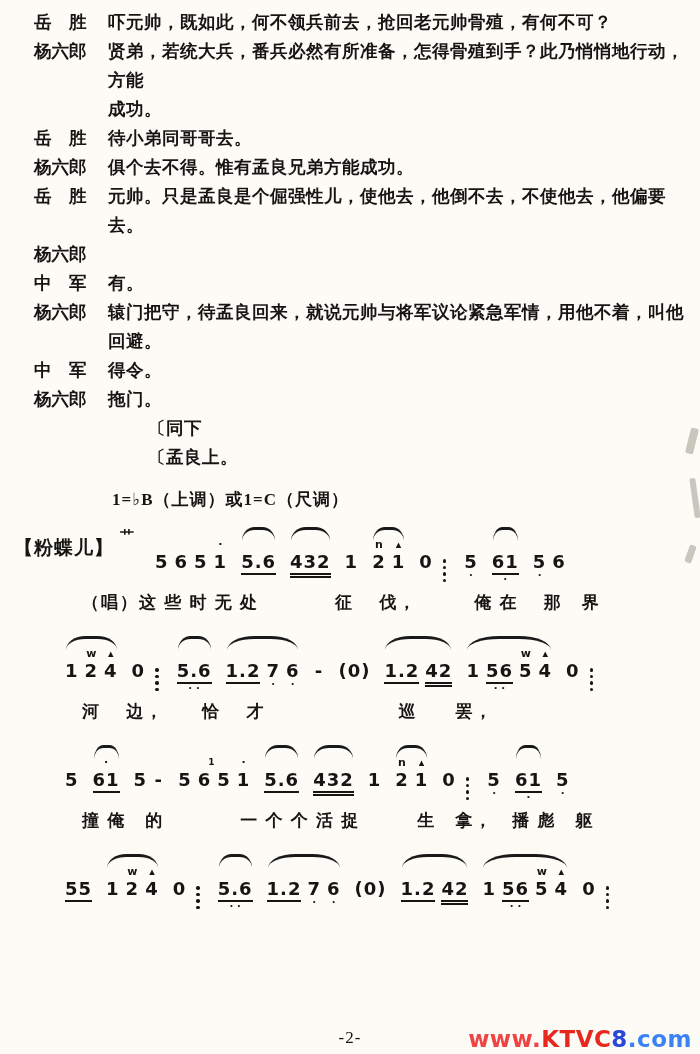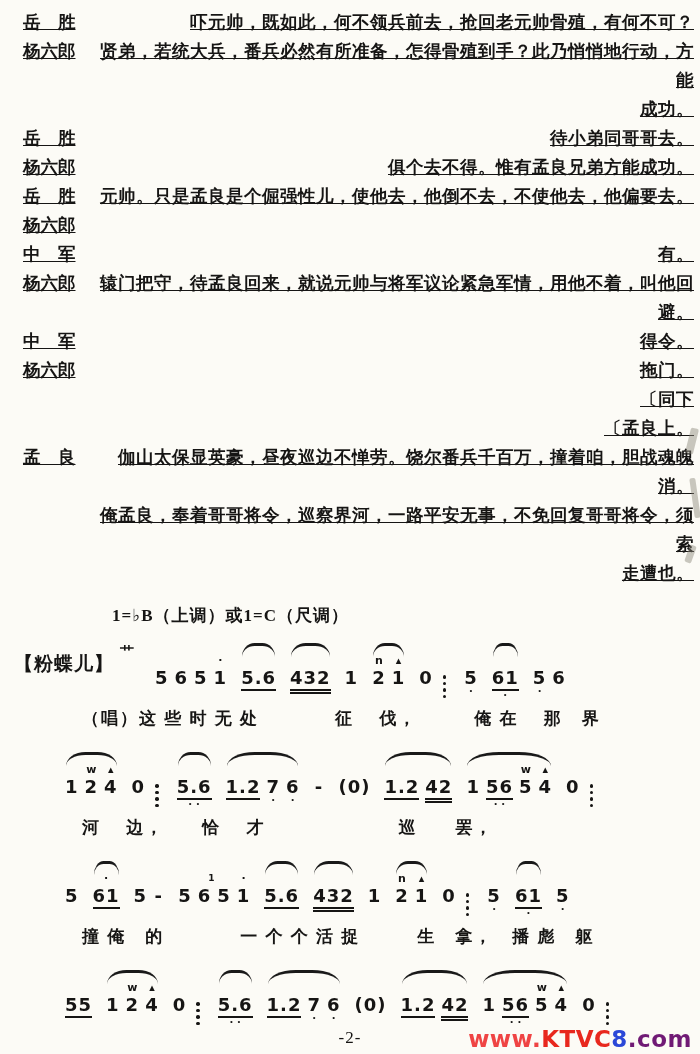--- a/index.html
+++ b/index.html
@@ -1,24 +1,24 @@
 <!DOCTYPE html>
 <html><head>
 <meta charset="utf-8">
 <style>
   html,body{margin:0;padding:0;background:#e8e6e0;}
   #page{width:700px;height:1054px;position:relative;margin:0 auto;overflow:hidden;
     background:#fcfbf6;color:#161514;
     font-family:"Liberation Serif","DejaVu Serif",serif;}
   
-  #dialogue{padding:8px 6px 0 5px;text-decoration:underline;}
+  #dialogue{padding:8px 6px 0 16px;}
   .drow{display:grid;grid-template-columns:92px 1fr;align-items:start;}
   .dname{font-weight:700;font-size:17.5px;padding-left:18px;line-height:29px;white-space:pre;}
   .dtext{font-weight:700;font-size:17.5px;letter-spacing:0.5px;}
-  .dline{line-height:29px;text-align:right;}
+  .dline{line-height:29px;}
   .dir .dline{padding-left:40px;}
   
   .keyline{font-weight:700;font-size:17px;margin:16px 0 14px 112px;letter-spacing:1px;}
   
   #music{padding-left:0;}
   .mline{margin-bottom:20px;}
   .notes{display:flex;align-items:flex-start;padding-left:58px;}
   .notes.with-label{padding-left:14px;}
   .qupai{font-weight:700;font-size:19px;line-height:46px;letter-spacing:1px;}
   .sanmark{font-weight:700;font-size:14px;margin:2px 14px 0 6px;}
@@ -113,28 +113,20 @@
         <div class="dtext">
           <div class="dline">〔同下</div>
         </div>
       </div>
       <div class="drow dir">
         <div class="dname"></div>
         <div class="dtext">
           <div class="dline">〔孟良上。</div>
         </div>
       </div>
-      <div class="drow">
-        <div class="dname">孟　良</div>
-        <div class="dtext">
-          <div class="dline">伽山太保显英豪，昼夜巡边不惮劳。饶尔番兵千百万，撞着咱，胆战魂魄消。</div>
-          <div class="dline">俺孟良，奉着哥哥将令，巡察界河，一路平安无事，不免回复哥哥将令，须索</div>
-          <div class="dline">走遭也。</div>
-        </div>
-      </div>
     </div>
 
   <div class="keyline">1=♭B（上调）或1=C（尺调）</div>
 
   <div id="music">
       <div class="mline">
         <div class="notes with-label">
           <span class="qupai">【粉蝶儿】</span>
           <span class="sanmark">艹</span>
           <span class="grp">
@@ -696,20 +688,20 @@
               <i></i>
             </span>
           </span>
         </div>
       </div>
     </div>
 
   <div id="pagenum">-2-</div>
 
   <div id="watermark">
-    <span id="wm1" style="color: #ef4444;">www.</span><span id="wm2" style="color: rgb(232, 40, 30);">KTVC</span><span id="wm3" style="color: rgb(43, 72, 216);">8</span><span id="wm4" style="color: #701a75;">.com</span>
+    <span id="wm1" style="color: #ef4444;">www.</span><span id="wm2" style="color: rgb(232, 40, 30);">KTVC</span><span id="wm3" style="color: rgb(43, 72, 216);">8</span><span id="wm4" style="color: #3b82f6;">.com</span>
   </div>
 
   <div class="smudge" style="right:4px;top:428px;width:8px;height:26px;transform:rotate(14deg);"></div>
   <div class="smudge" style="right:2px;top:478px;width:6px;height:40px;transform:rotate(-8deg);"></div>
   <div class="smudge" style="right:6px;top:545px;width:7px;height:18px;transform:rotate(20deg);"></div>
 
 </div>
 
 </body></html>

